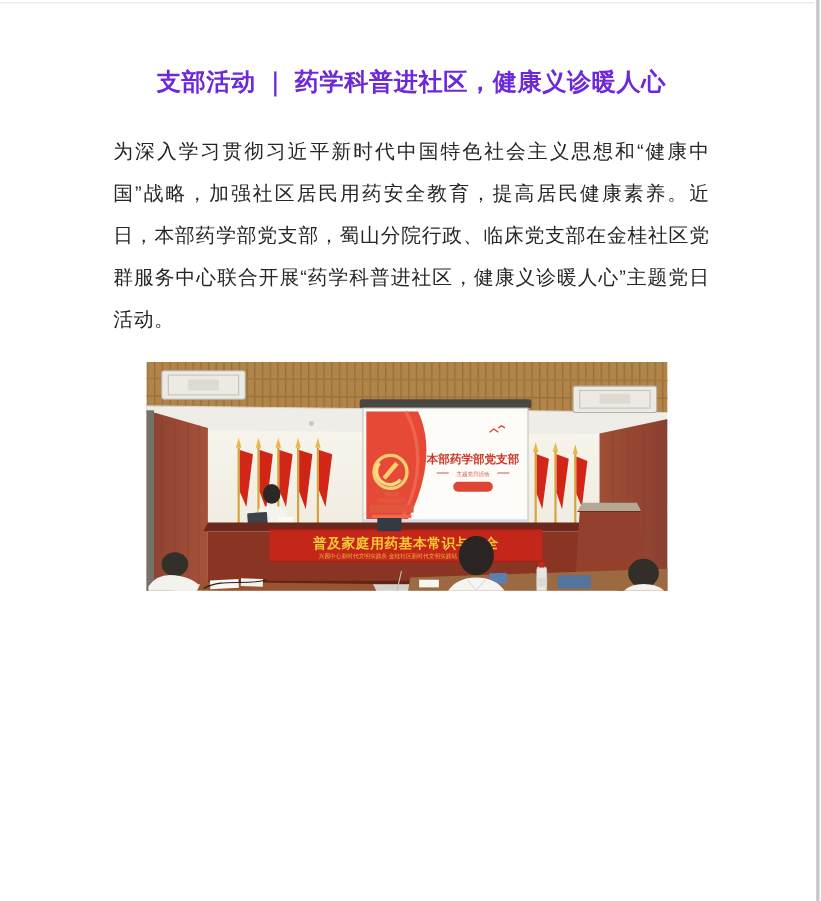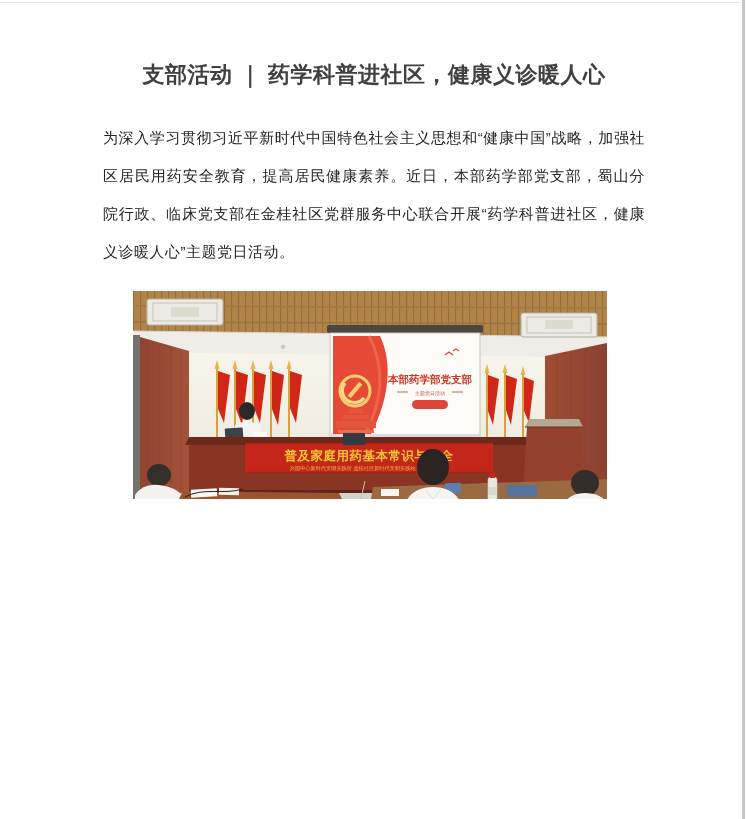--- a/index.html
+++ b/index.html
@@ -19,25 +19,25 @@
     position:absolute; top:0; right:1px; width:3px; height:819px;
     background:#c7c7c7;
   }
   .article {
     position:absolute; left:103px; top:0; width:542px;
   }
   .title {
     margin-top:58px;
     font-size:22px; line-height:34px;
     font-weight:bold; text-align:center;
-    color:#404040;
+    color:#6d28d9;
     letter-spacing:0.5px;
   }
   .para {
-    font-size:15px; line-height:38px;
+    font-size:18px; line-height:38px;
     color:#262626;
     text-align:justify;
     text-justify:inter-character;
     word-break:break-all;
     letter-spacing:0.5px;
   }
   .p1 { margin-top:27px; }
   .p2 { margin-top:30px; }
   .photo-wrap {
     margin:20px 0 0 30px;

